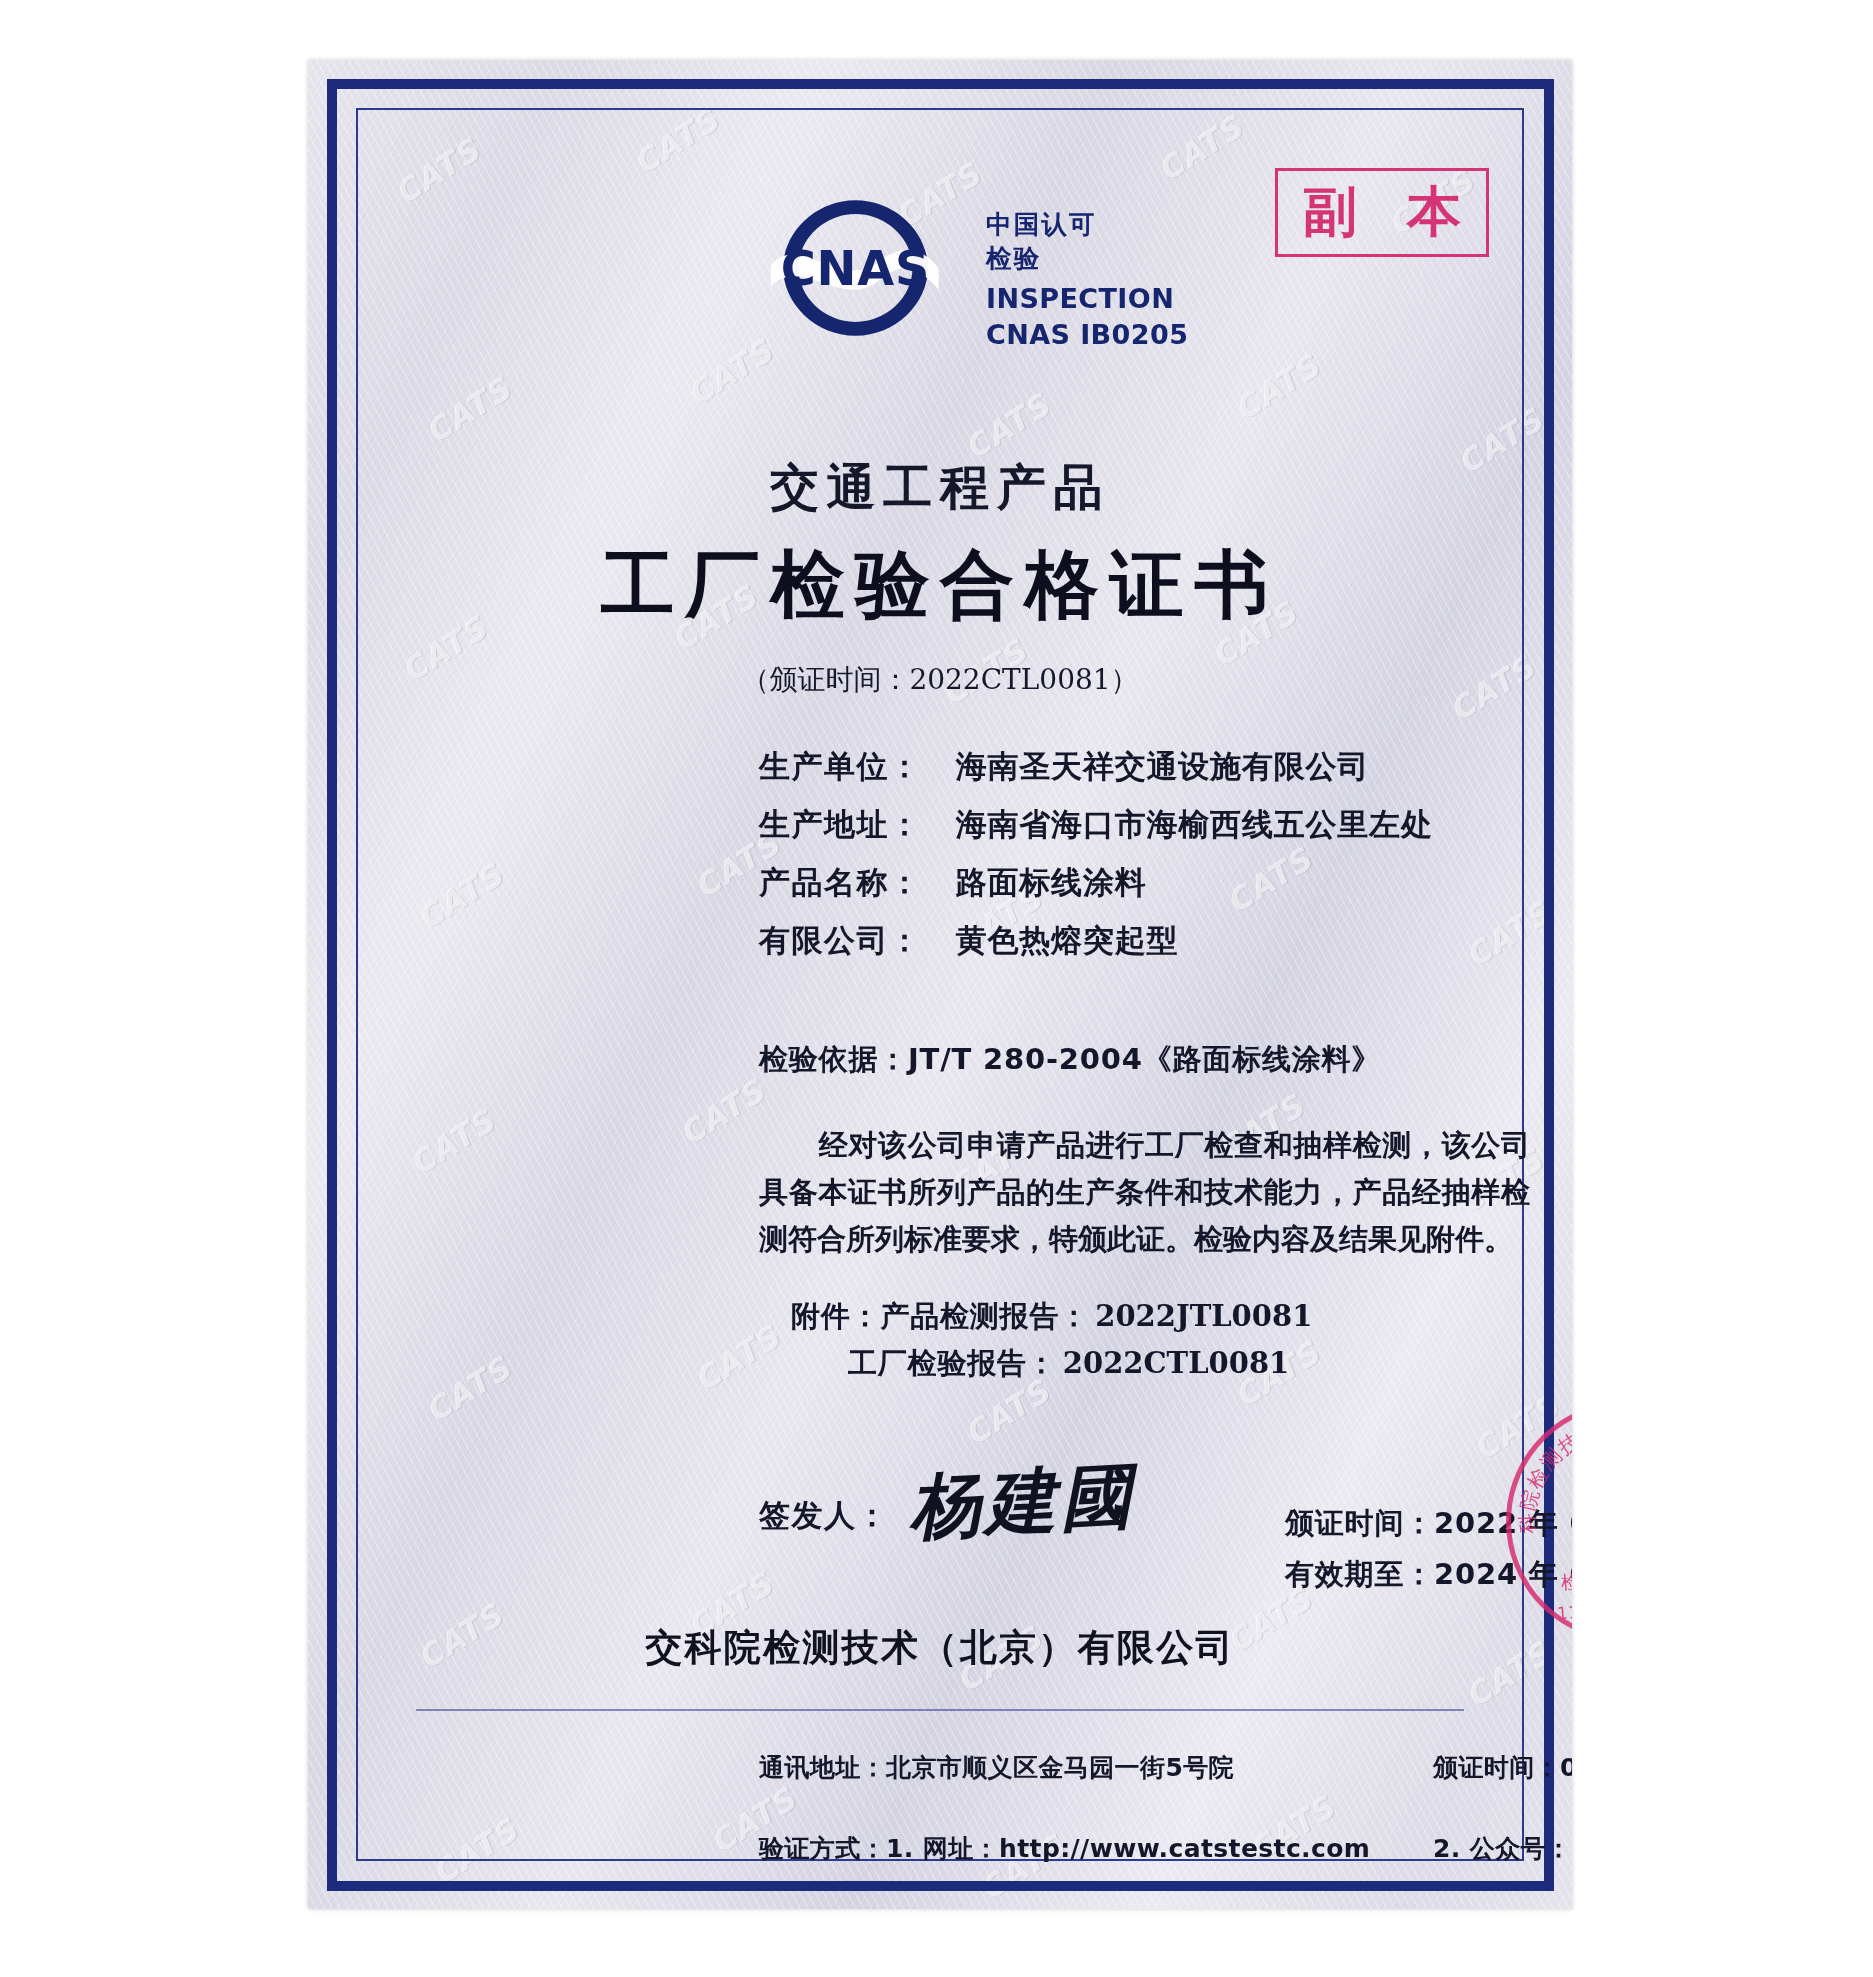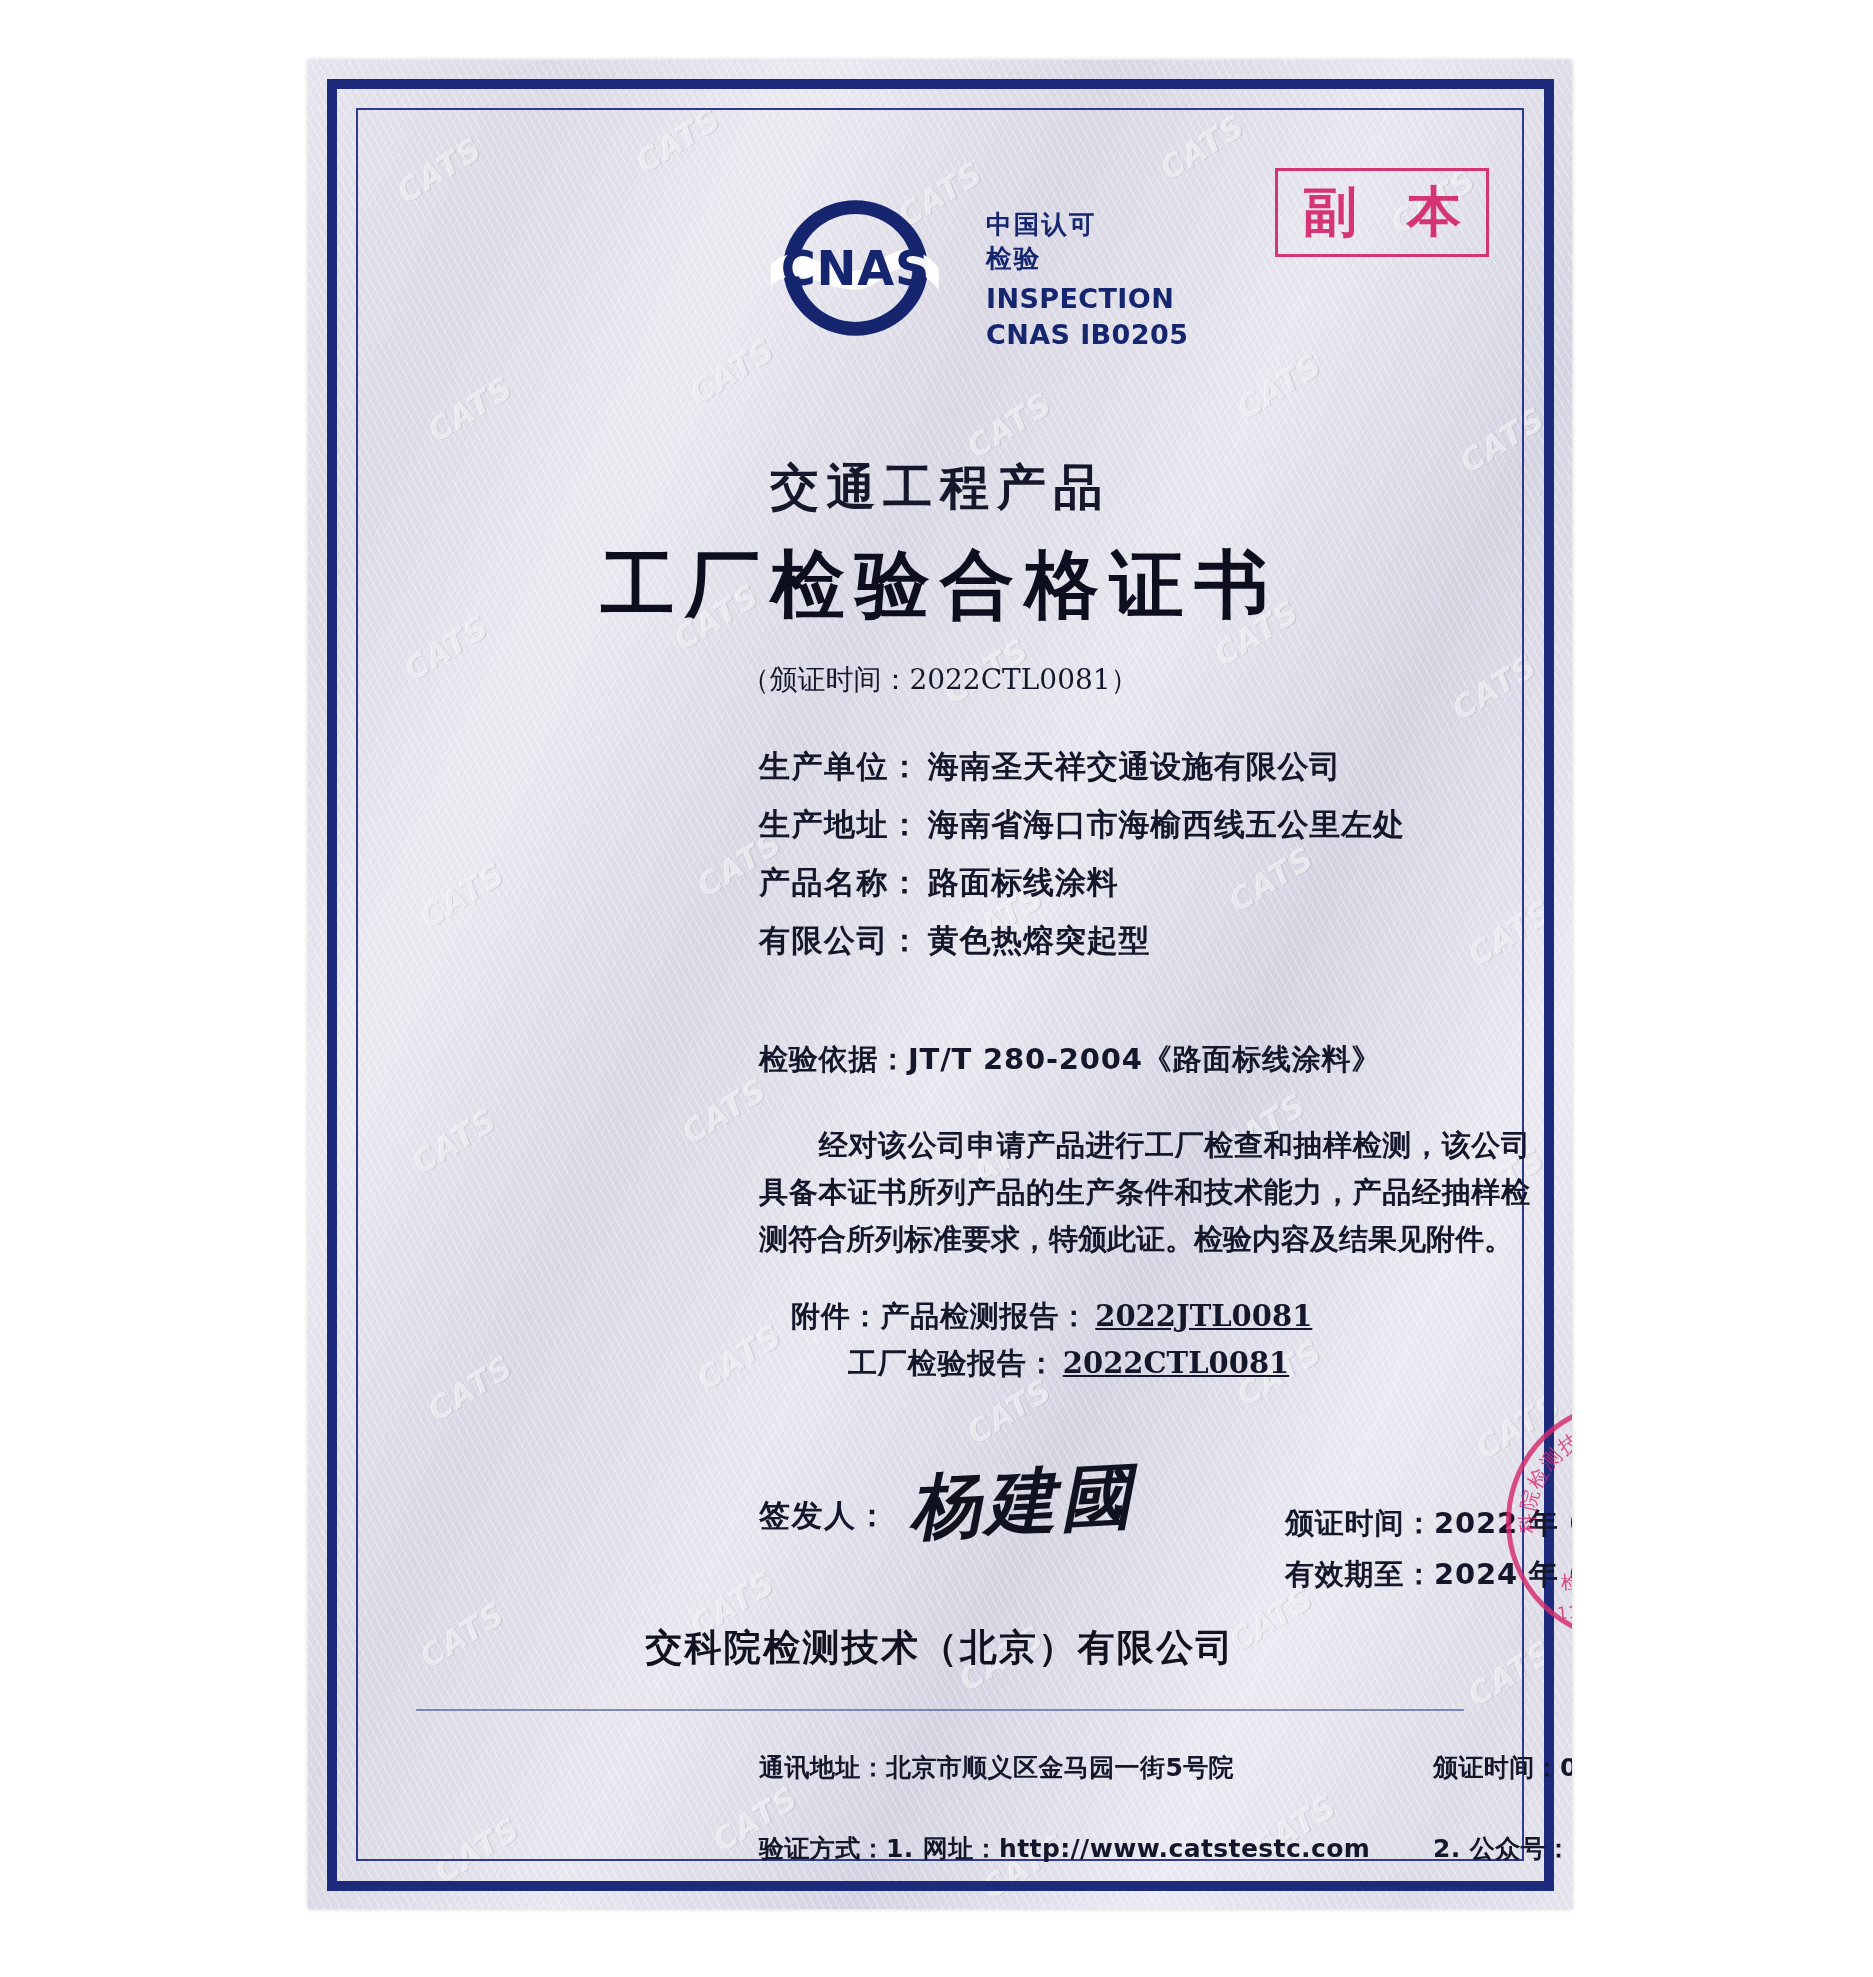--- a/index.html
+++ b/index.html
@@ -196,20 +196,21 @@
     width: 693px;
   }
   .field-row {
     display: flex;
     align-items: baseline;
     margin-bottom: 16px;
     font-size: 31px;
     color: #14162a;
     font-weight: 600;
     font-family: "DejaVu Sans", "Liberation Sans", sans-serif;
+    gap: 28px;
   }
   .field-label {
     letter-spacing: 1.5px;
     white-space: nowrap;
   }
   .field-value {
     margin-left: 6.2px;
     letter-spacing: 0.8px;
     white-space: nowrap;
   }
@@ -244,21 +245,21 @@
     position: absolute;
     left: 451px;
     top: 1233px;
     font-size: 29px;
     color: #14162a;
     font-weight: 600;
     line-height: 1.62;
   }
   .attach-row { display: flex; align-items: baseline; margin-left: 32px; }
   .attach-label { white-space: nowrap; letter-spacing: 0.8px; }
-  .attach-value { margin-left: 6.2px; font-family: "DejaVu Serif","Liberation Serif",serif; text-decoration: underline; }
+  .attach-value { margin-left: 6.2px; font-family: "DejaVu Serif","Liberation Serif",serif; }
   .attach-indent { display:inline-block; width: 57px; }
 
   
   #signer-row {
     position: absolute;
     left: 451px;
     top: 1435px;
     font-size: 31px;
     color: #14162a;
     font-weight: 600;

